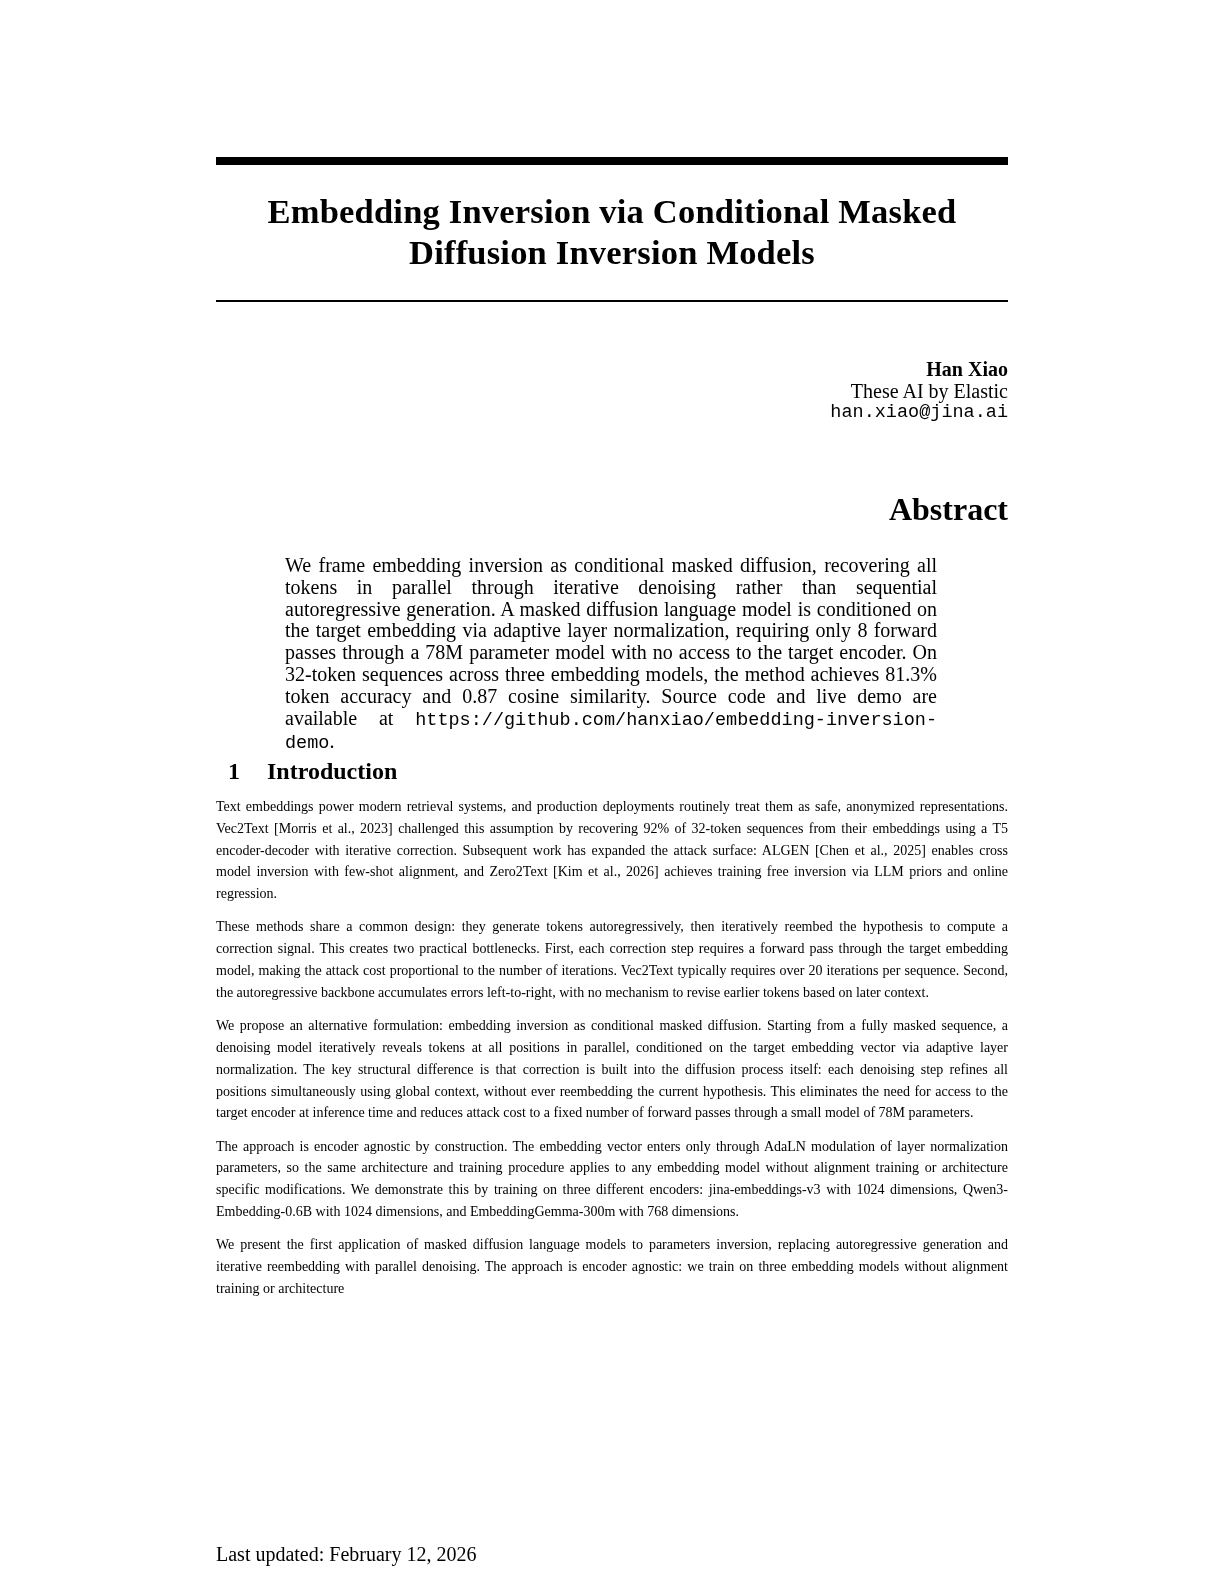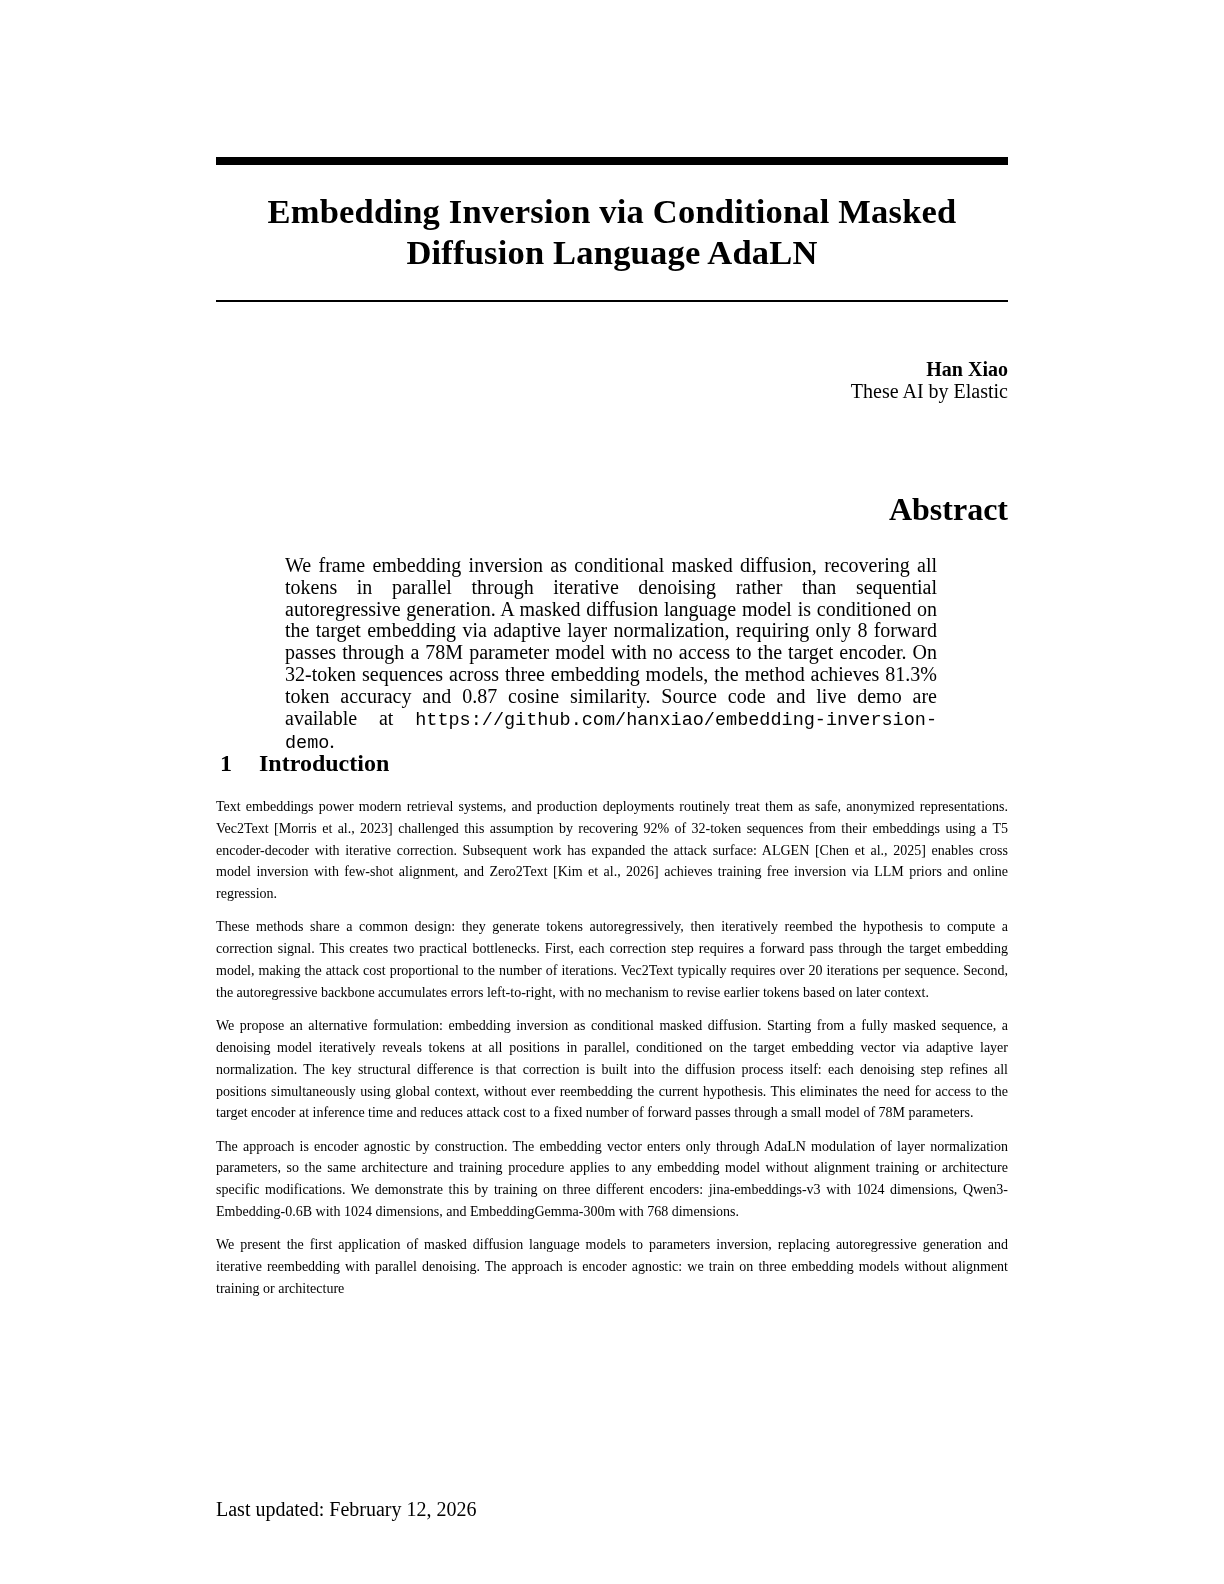--- a/index.html
+++ b/index.html
@@ -72,60 +72,61 @@
   .mono {
     font-family: "Liberation Mono", monospace;
     font-size: 18.5px;
     color: #000000;
     text-decoration: none;
   }
   .sec-heading {
     position: absolute;
     left: 216px; top: 746px;
     width: 792px;
-    margin: 4px;
+    margin: 12px;
     font-size: 24px;
     font-weight: bold;
   }
   .sec-heading .sec-num { margin-right: 27px; }
   .body-text {
     position: absolute;
     left: 216px; top: 796px;
     width: 792px;
     font-size: 14px;
     line-height: 21.8px;
     text-align: justify;
   }
   .body-text p { margin: 0 0 11.5px 0; }
   .it { }
   .footer-note {
     position: absolute;
-    left: 216px; top: 1498px;
+    left: 216px; top: 1543px;
     width: 792px;
     font-size: 20px;
     line-height: 22px;
   }
 </style>
 </head>
 <body>
 
 <div class="page">
 
   <div class="rule-thick"></div>
 
   <h1 class="paper-title">
     <span class="tline">Embedding Inversion via Conditional Masked</span>
-    <span class="tline">Diffusion Language AdaLN</span>
+    <span class="tline">Diffusion Inversion Models</span>
   </h1>
 
   <div class="rule-thin"></div>
 
   <div class="author-block">
     <div class="author-name">Han Xiao</div>
     <div class="author-affil">These AI by Elastic</div>
+    <div class="author-email">han.xiao@jina.ai</div>
   </div>
 
   <h2 class="abs-heading">Abstract</h2>
 
   <p class="abs-body"><span>We frame embedding inversion as conditional masked diffusion, recovering all tokens in parallel through iterative denoising rather than sequential autoregressive generation. A masked diffusion language model is conditioned on the target embedding via adaptive layer normalization, requiring only 8 forward passes through a 78M parameter model with no access to the target encoder. On 32-token sequences across three embedding models, the method achieves 81.3% token accuracy and 0.87 cosine similarity. Source code and live demo are available at </span><span class="mono">https://github.com/hanxiao/embedding-inversion-demo</span><span>.</span></p>
 
   <h2 class="sec-heading">
     <span class="sec-num">1</span><span>Introduction</span>
   </h2>
 

